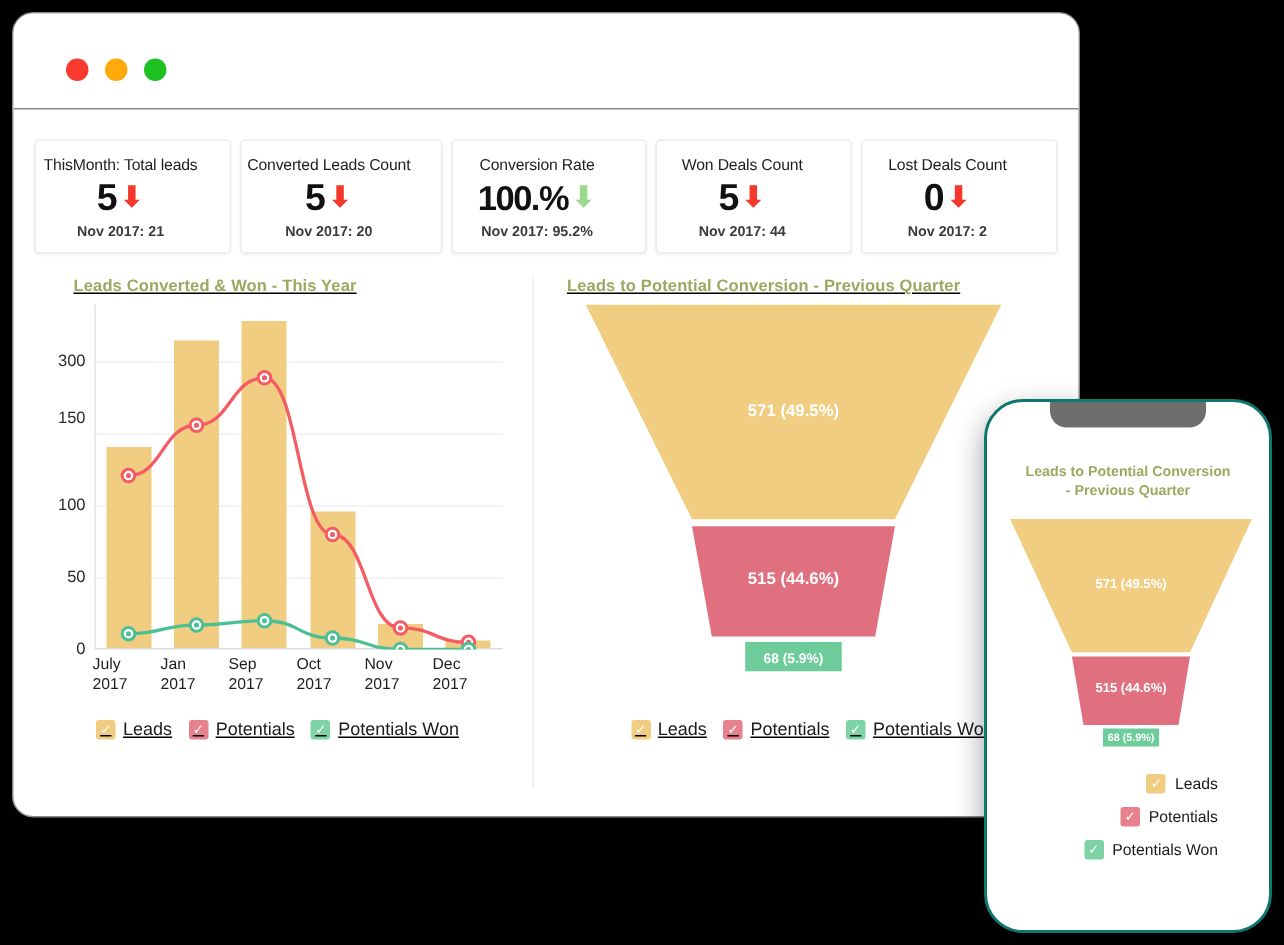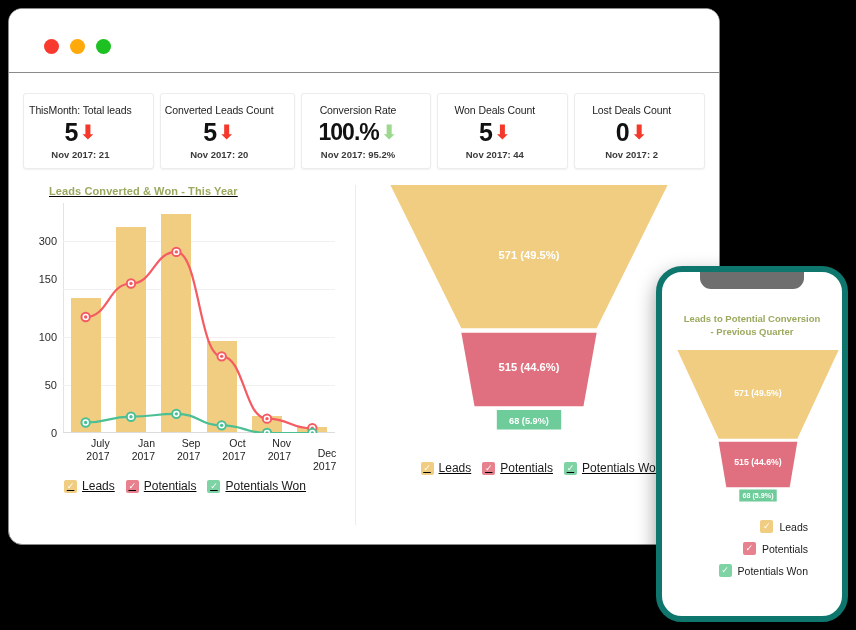--- a/index.html
+++ b/index.html
@@ -47,36 +47,36 @@
   
   #barchart-area{position:relative;width:330px;height:268px;}
   .ytick{position:absolute;right:0;transform:translateY(-50%);font-size:11px;color:#2c2c2c;}
   .ylabels{position:absolute;left:0;top:0;width:34px;height:230px;}
   .plot{position:absolute;left:40px;top:0;width:272px;height:230px;}
   .gridline{position:absolute;left:0;width:100%;height:1px;background:#f0f0f0;}
   .axisline-y{position:absolute;left:0;top:0;width:1px;height:100%;background:#e3e3e3;}
   .axisline-x{position:absolute;left:0;bottom:0;width:100%;height:1px;background:#dcdcdc;}
   .bar{position:absolute;bottom:1px;background:#f0cd80;width:30px;}
   .xlabels{position:absolute;left:40px;top:234px;width:272px;height:32px;}
-  .xlab{position:absolute;text-align:right;width:48px;font-size:10.5px;color:#1d1d1d;line-height:12.5px;}
+  .xlab{position:absolute;text-align:left;width:48px;font-size:10.5px;color:#1d1d1d;line-height:12.5px;}
 
   
   .legend-row{display:flex;justify-content:center;align-items:center;gap:11px;margin-top:8px;}
   .legend-item{display:flex;align-items:center;gap:5px;}
   .swatch{width:13px;height:13px;border-radius:2px;display:flex;align-items:center;
           justify-content:center;color:#fff;font-size:9px;line-height:1;}
   .legend-label{font-size:12px;color:#1b1b1b;}
 
   
   #funnel-area{position:relative;width:100%;height:268px;}
 
   
   #phone{
     position:absolute;left:656px;top:266px;width:192px;height:356px;
-    background:#fff;border-radius:26px;border:6px solid #0f766e;
+    background:#fff;border-radius:26px;border:2px solid #0f766e;
     box-shadow:0 8px 20px rgba(0,0,0,.4);overflow:hidden;box-sizing:border-box;
   }
   #phone-notch{position:absolute;left:50%;transform:translateX(-50%);top:0;
     width:104px;height:17px;background:#6e6e6e;border-bottom-left-radius:11px;
     border-bottom-right-radius:11px;}
   #phone-title{margin-top:40px;text-align:center;font-size:9.5px;font-weight:bold;
     color:#9aa95f;line-height:13px;}
   #phone-funnel{position:relative;width:100%;height:160px;margin-top:12px;}
   #phone-legend{margin-top:10px;padding-right:34px;}
   .pl-item{display:flex;align-items:center;justify-content:flex-end;gap:6px;margin-bottom:9px;}
@@ -204,21 +204,21 @@
               <div>2017</div>
             </div>
             <div class="xlab" style="left: 134.667px;">
               <div>Oct</div>
               <div>2017</div>
             </div>
             <div class="xlab" style="left: 180px;">
               <div>Nov</div>
               <div>2017</div>
             </div>
-            <div class="xlab" style="left: 225.333px; margin-top: 10px;">
+            <div class="xlab" style="left: 225.333px;">
               <div>Dec</div>
               <div>2017</div>
             </div>
           </div>
       </div>
       <div class="legend-row" id="legend-left">
           <div class="legend-item">
             <span class="swatch" style="background: rgb(240, 205, 128);">✓</span>
             <span class="legend-label">Leads</span>
           </div>
@@ -229,20 +229,21 @@
           <div class="legend-item">
             <span class="swatch" style="background: rgb(126, 211, 164);">✓</span>
             <span class="legend-label">Potentials Won</span>
           </div>
         </div>
     </div>
 
     <div id="panel-divider"></div>
 
     <div id="panel-right">
+      <div class="panel-title">Leads to Potential Conversion - Previous Quarter</div>
       <div id="funnel-area">
           <svg width="330" height="258" style="position: absolute; left: 0px; top: 0px;">
             <polygon points="26.400000000000006,0 303.6,0 232.64999999999998,143.19000000000003 97.35000000000001,143.19000000000003" fill="#f0cd80"></polygon>
             <text x="165" y="74.45880000000001" text-anchor="middle" fill="#ffffff" font-size="11.2" font-weight="bold" font-family="&quot;Liberation Sans&quot;, sans-serif">571 (49.5%)</text>
             <polygon points="97.35000000000001,147.83400000000003 232.64999999999998,147.83400000000003 219.45,221.36400000000003 110.55,221.36400000000003" fill="#e0707f"></polygon>
             <text x="165" y="186.06960000000004" text-anchor="middle" fill="#ffffff" font-size="11.2" font-weight="bold" font-family="&quot;Liberation Sans&quot;, sans-serif">515 (44.6%)</text>
             <polygon points="132.825,225.07920000000001 197.175,225.07920000000001 197.175,244.4292 132.825,244.4292" fill="#6ecb9a"></polygon>
             <text x="165" y="239.0112" text-anchor="middle" fill="#ffffff" font-size="9.2" font-weight="bold" font-family="&quot;Liberation Sans&quot;, sans-serif">68 (5.9%)</text>
           </svg>
         </div>

